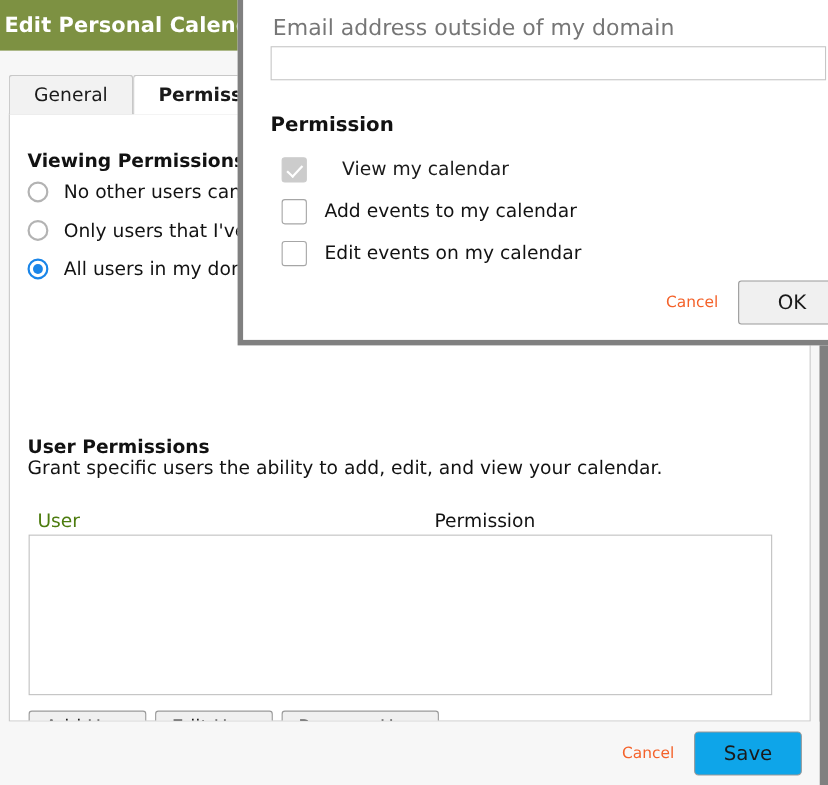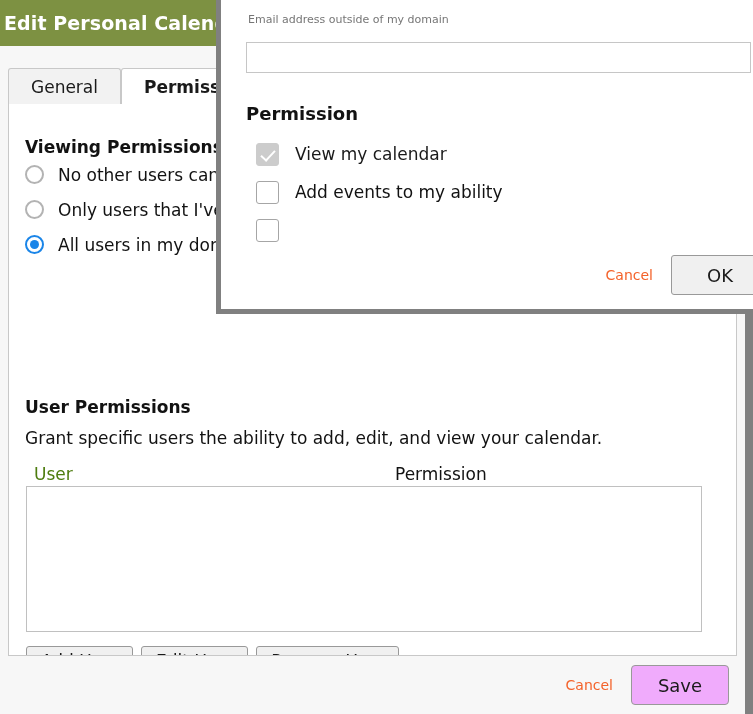--- a/index.html
+++ b/index.html
@@ -149,21 +149,21 @@
   
   .userperm-heading {
     position: absolute;
     left: 16px;
     top: 286px;
     margin-top: 7px;
   }
   .userperm-desc {
     position: absolute;
     left: 16px;
-    top: 324px;
+    top: 312px;
     font-size: 17px;
     color: #121212;
     white-space: nowrap;
   }
 
   .list-header {
     position: absolute;
     top: 360px;
     left: 0;
     width: 100%;
@@ -237,21 +237,21 @@
     background: none;
     border: none;
     padding: 0;
     cursor: pointer;
     white-space: nowrap;
   }
   .btn-primary {
     font-family: "DejaVu Sans", "Liberation Sans", sans-serif;
     font-size: 18px;
     color: #1a1a1a;
-    background: #f0abfc;
+    background: #0ea5e9;
     border: 1px solid #999999;
     border-radius: 4px;
     width: 98px;
     height: 40px;
     cursor: pointer;
   }
 
   
   .modal {
     position: absolute;
@@ -268,21 +268,21 @@
     position: absolute;
     left: 0;
     top: 0;
     width: 100%;
     height: 100%;
   }
   .modal-field-label {
     position: absolute;
     left: 27px;
     top: 74px;
-    font-size: 11px;
+    font-size: 20px;
     color: #767676;
     white-space: nowrap;
   }
   .modal-input {
     position: absolute;
     left: 25px;
     top: 103px;
     width: 505px;
     height: 31px;
     box-sizing: border-box;
@@ -338,20 +338,21 @@
     border: solid #ffffff;
     border-width: 0 2.5px 2.5px 0;
     transform: rotate(43deg);
   }
   .check-label {
     font-size: 17px;
     color: #121212;
   }
   .check-label.disabled {
     color: #1a1a1a;
+    margin-left: 16px;
   }
 
   .modal-footer {
     position: absolute;
     left: 0;
     bottom: 14px;
     width: 100%;
     display: flex;
     align-items: center;
     justify-content: flex-end;
@@ -441,24 +442,25 @@
 
       <div class="modal-section-heading">Permission</div>
 
       <div class="modal-checks">
         <div class="check-row">
           <span class="checkbox checked-disabled"></span>
           <span class="check-label disabled">View my calendar</span>
         </div>
         <div class="check-row">
           <span class="checkbox"></span>
-          <span class="check-label">Add events to my ability</span>
+          <span class="check-label">Add events to my calendar</span>
         </div>
         <div class="check-row">
           <span class="checkbox"></span>
+          <span class="check-label">Edit events on my calendar</span>
         </div>
       </div>
 
       <div class="modal-footer">
         <button class="link-btn">Cancel</button>
         <button class="modal-ok">OK</button>
       </div>
 
     </div>
   </div>

